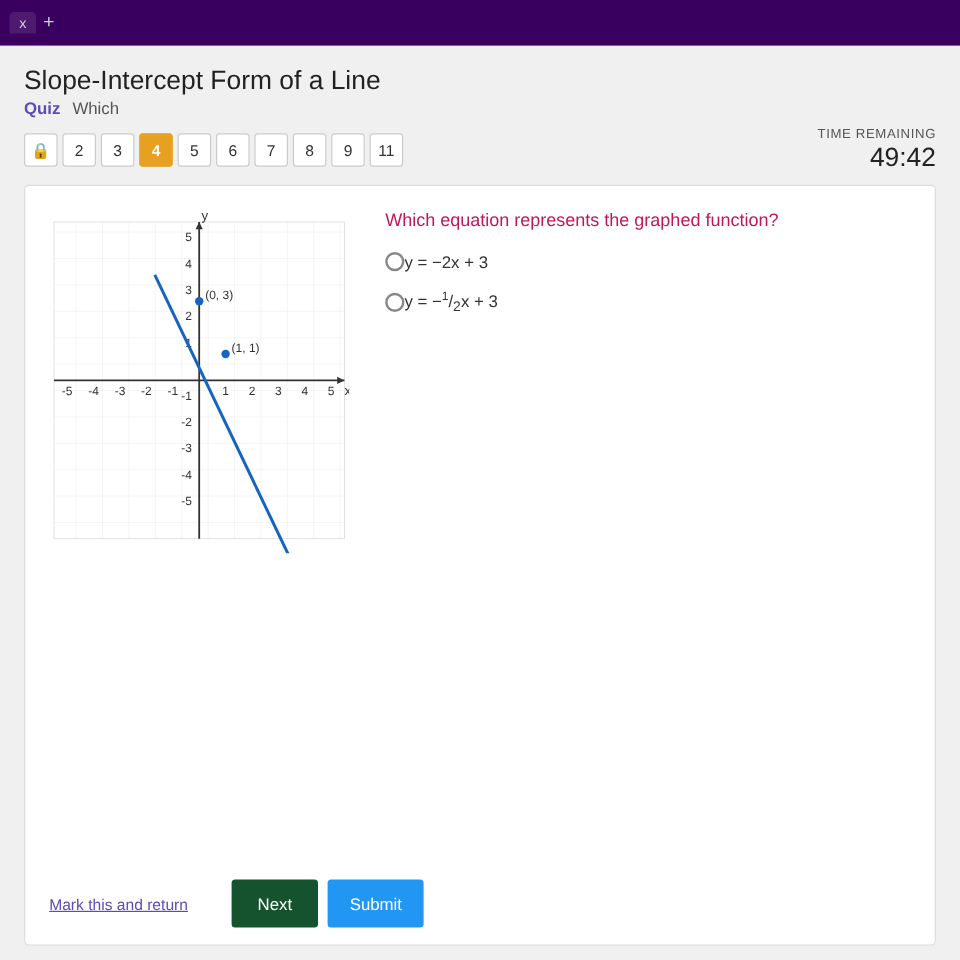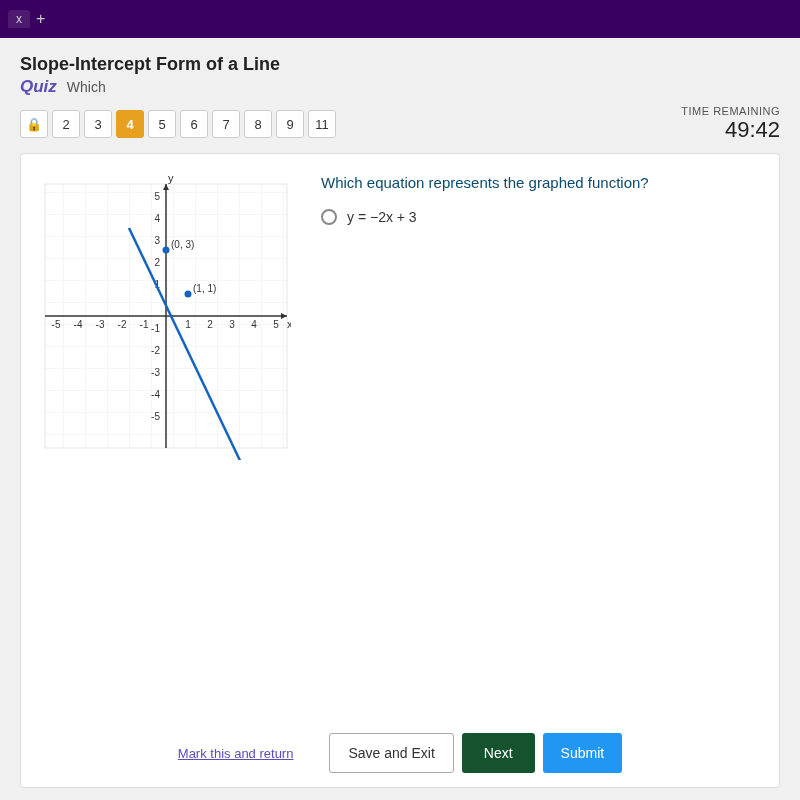--- a/index.html
+++ b/index.html
@@ -40,38 +40,37 @@
       width: 100%;
       height: calc(800px - 38px);
       background: #f0f0f0;
       padding: 16px 20px 12px 20px;
       display: flex;
       flex-direction: column;
     }
 
     
     .page-title {
-      font-size: 18px;
-      font-weight: bold;
+      font-size: 22px;
+      font-weight: normal;
       color: #222;
       margin-bottom: 2px;
     }
 
     .quiz-status-row {
       display: flex;
       align-items: center;
       gap: 10px;
       margin-bottom: 8px;
     }
     .quiz-label {
       color: #5c4cb8;
-      font-size: 17px;
+      font-size: 14px;
       font-weight: bold;
       cursor: pointer;
-      font-style: italic;
     }
     .active-label {
       color: #555;
       font-size: 14px;
     }
 
     
     .nav-timer-row {
       display: flex;
       align-items: center;
@@ -149,28 +148,27 @@
       height: 290px;
     }
 
     
     .question-area {
       flex: 1;
       padding-top: 4px;
     }
     .question-text {
       font-size: 15px;
-      color: #0c4a6e;
+      color: #be185d;
       margin-bottom: 18px;
     }
 
     .option-item {
       display: flex;
       align-items: center;
-      gap: 10px;
       margin-bottom: 16px;
       cursor: pointer;
     }
     .option-radio {
       width: 16px;
       height: 16px;
       border: 2px solid #888;
       border-radius: 50%;
       flex-shrink: 0;
       background: #fff;
@@ -180,21 +178,21 @@
       color: #333;
     }
     .option-label sup {
       font-size: 10px;
     }
 
     
     .bottom-row {
       display: flex;
       align-items: center;
-      justify-content: center;
+      justify-content: flex-start;
       margin-top: 12px;
       gap: 36px;
     }
     .mark-return {
       color: #5c4cb8;
       font-size: 13px;
       text-decoration: underline;
       cursor: pointer;
     }
     .action-buttons {
@@ -323,25 +321,28 @@
       <div class="question-area">
         <div class="question-text">Which equation represents the graphed function?</div>
 
         <div class="option-item">
           <div class="option-radio"></div>
           <span class="option-label">y = −2x + 3</span>
         </div>
 
 
 
+        <div class="option-item">
+          <div class="option-radio"></div>
+          <span class="option-label">y = −<sup>1</sup>/<sub>2</sub>x + 3</span>
+        </div>
       </div>
     </div>
 
     <div class="bottom-row">
       <span class="mark-return">Mark this and return</span>
       <div class="action-buttons">
-        <button class="btn-save">Save and Exit</button>
         <button class="btn-next">Next</button>
         <button class="btn-submit">Submit</button>
       </div>
     </div>
   </div>
 </div>
 
 </body></html>

